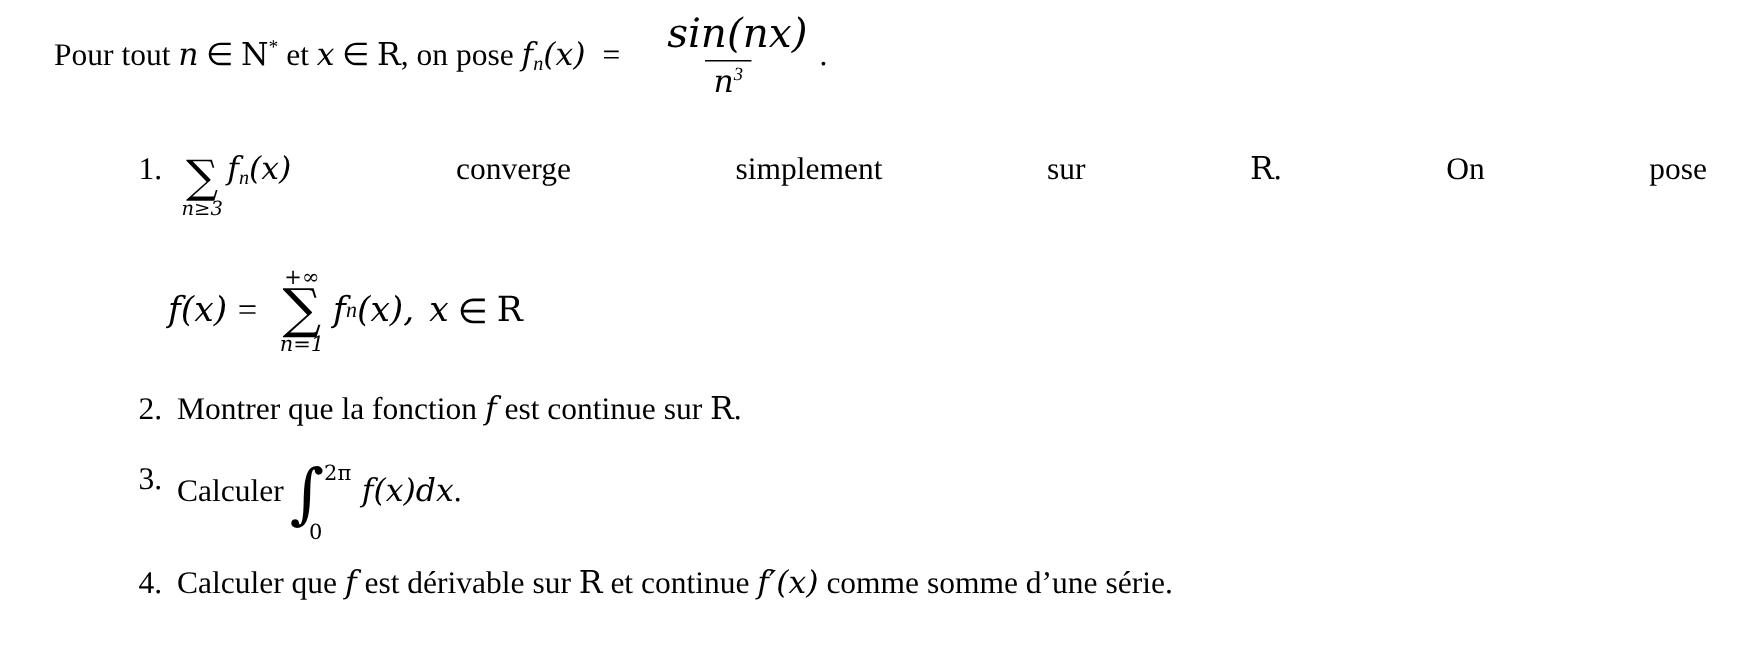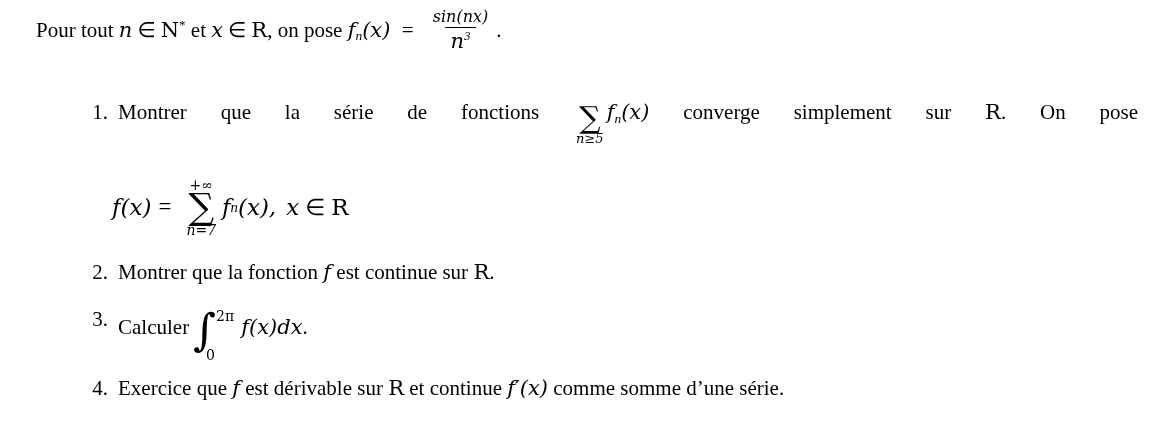--- a/index.html
+++ b/index.html
@@ -78,21 +78,22 @@
     display: inline-flex;
     flex-direction: column;
     align-items: center;
     vertical-align: middle;
     margin: 0 2px;
     position: relative;
     top: -1px;
   }
   .frac .num {
     padding: 0 6px 1px 6px;
-    font-size: 16px;
+    font-size: 27px;
+    margin-left: 12px;
   }
   .frac .den {
     padding: 1px 6px 0 6px;
     font-size: 20px;
     border-top: 1.2px solid #000;
   }
 
   
   .item {
     position: absolute;
@@ -221,38 +222,38 @@
       <span class="up" style="margin:0 6px;">=</span>
       <span class="frac">
         <span class="num math">sin(nx)</span>
         <span class="den"><span class="math">n</span><sup class="exp">3</sup></span>
       </span><span>.</span>
     </span>
   </div>
 
   <div class="item" id="item1">
     <span class="num-lbl">1.</span>
-    <span class="body"><span>Montrer que la série de fonctions</span>
+    <span class="body">
       <span class="bigsum">
         <span class="sym">∑</span>
-        <span class="lim">n≥5</span>
+        <span class="lim">n≥3</span>
       </span><span class="math">f</span><sub class="sb">n</sub><span class="math">(x)</span>
       <span>converge simplement sur</span>
       <span class="bb">R</span><span>. On pose</span>
     </span>
   </div>
 
   <div id="display-f">
     <span class="math">f</span>
       <span class="math">(x)</span>
     <span class="up" style="margin:0 7px;">=</span>
     <span class="bigsum2">
       <span class="lim">+∞</span>
       <span class="sym">∑</span>
-      <span class="lim">n=7</span>
+      <span class="lim">n=1</span>
     </span>
       <span class="math">f</span>
       <sub class="sb">n</sub>
       <span class="math">(x),</span>
     <span class="math" style="margin-left:10px;">x</span>
       <span class="up" style="margin:0 6px;">∈</span>
       <span class="bb">R</span>
   </div>
 
   <div class="item" id="item2">
@@ -275,21 +276,21 @@
           <span class="bot">0</span>
         </span>
       </span>
       <span class="math" style="margin-left:3px;">f(x)dx</span>
         <span>.</span>
     </span>
   </div>
 
   <div class="item" id="item4">
     <span class="num-lbl">4.</span>
-    <span class="body"><span>Exercice que</span>
+    <span class="body"><span>Calculer que</span>
       <span class="math">f</span>
       <span>est dérivable sur</span>
       <span class="bb">R</span>
       <span>et continue</span>
       <span class="math">f′(x)</span>
       <span>comme somme d’une série.</span>
     </span>
   </div>
 
 </div>

